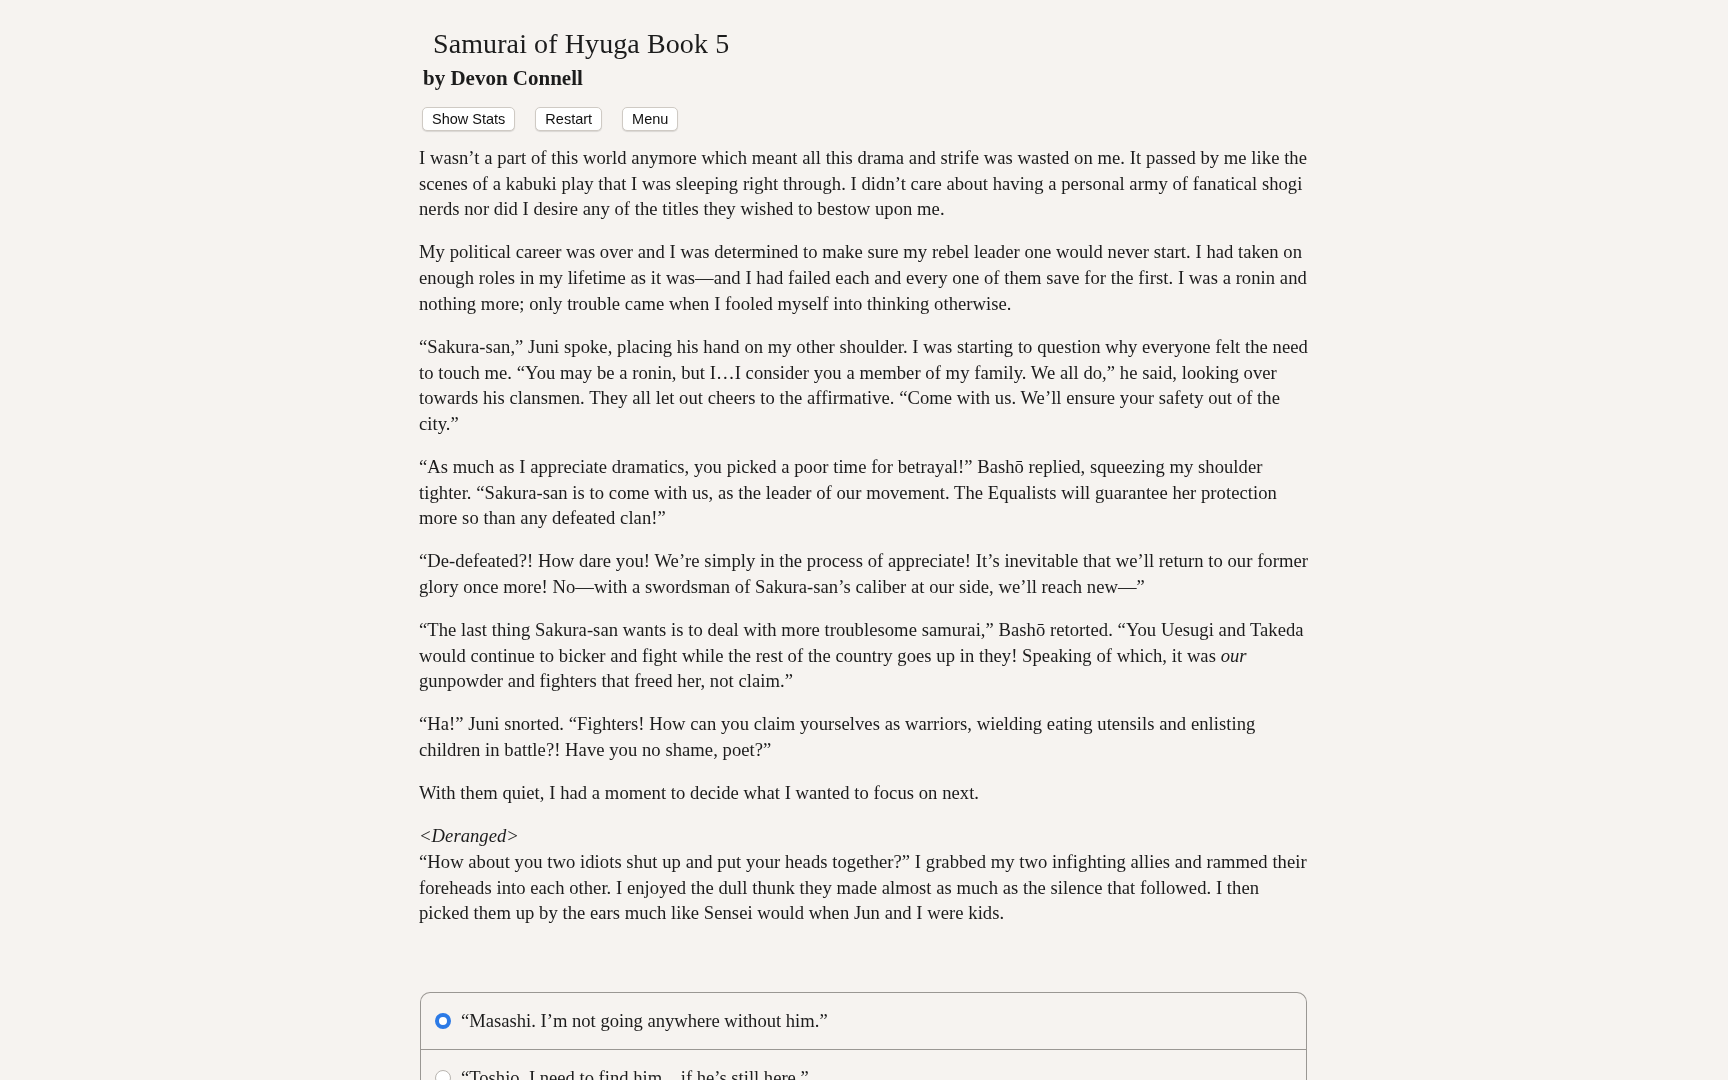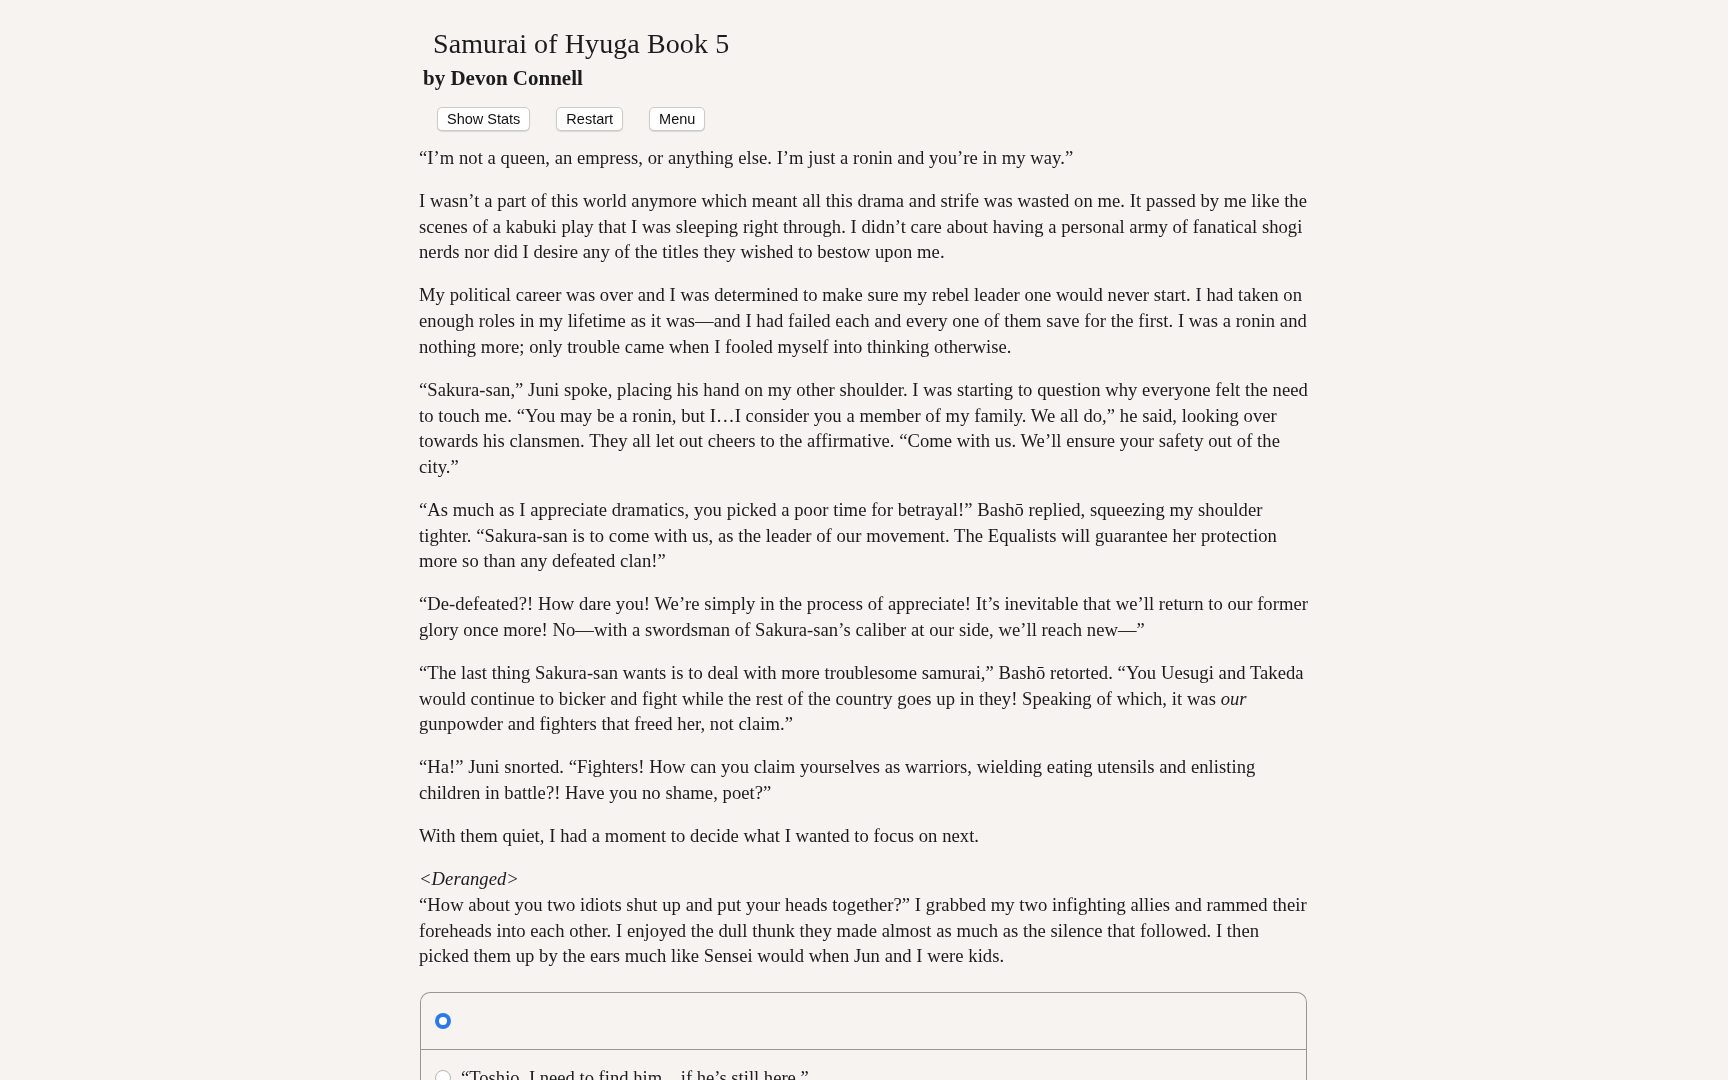--- a/index.html
+++ b/index.html
@@ -15,21 +15,21 @@
   .title {
     font-family: "Liberation Serif", serif;
     font-size: 28px; font-weight: normal;
     margin: 14px; position: absolute; top: 14px; left: 0; white-space: nowrap;
     letter-spacing: 0.1px;
   }
   .author {
     font-family: "Liberation Serif", serif;
     font-size: 21px; margin: 4px; position: absolute; top: 62px; left: 0; white-space: nowrap;
   }
-  .buttons { position: absolute; top: 107px; left: 3px; display: flex; gap: 26px; margin-left: 15px; }
+  .buttons { position: absolute; top: 107px; left: 3px; display: flex; gap: 20px; }
   .btn {
     font-family: "Liberation Sans", sans-serif; font-size: 14.5px;
     background: #ffffff; color: #111;
     border: 1px solid #cfcac4; border-radius: 5px;
     height: 24px; padding: 0 9px; line-height: 22px;
     box-shadow: 0 1px 1px rgba(0,0,0,0.12);
     box-sizing: border-box; cursor: pointer;
   }
   .story { position: absolute; top: 145px; left: 0; width: 890px; }
   .story p {
@@ -65,34 +65,34 @@
   <h1 class="title">Samurai of Hyuga Book 5</h1>
   <h2 class="author">by Devon Connell</h2>
 
   <div class="buttons">
     <button class="btn">Show Stats</button>
     <button class="btn">Restart</button>
     <button class="btn">Menu</button>
   </div>
 
   <div class="story">
-    <p>“I’m not a queen, an empress, or anything else. I’m just a ronin and you’re in my way.”</p>
     <p>I wasn’t a part of this world anymore which meant all this drama and strife was wasted on me. It passed by me like the scenes of a kabuki play that I was sleeping right through. I didn’t care about having a personal army of fanatical shogi nerds nor did I desire any of the titles they wished to bestow upon me.</p>
     <p>My political career was over and I was determined to make sure my rebel leader one would never start. I had taken on enough roles in my lifetime as it was—and I had failed each and every one of them save for the first. I was a ronin and nothing more; only trouble came when I fooled myself into thinking otherwise.</p>
     <p>“Sakura-san,” Juni spoke, placing his hand on my other shoulder. I was starting to question why everyone felt the need to touch me. “You may be a ronin, but I…I consider you a member of my family. We all do,” he said, looking over towards his clansmen. They all let out cheers to the affirmative. “Come with us. We’ll ensure your safety out of the city.”</p>
     <p>“As much as I appreciate dramatics, you picked a poor time for betrayal!” Bashō replied, squeezing my shoulder tighter. “Sakura-san is to come with us, as the leader of our movement. The Equalists will guarantee her protection more so than any defeated clan!”</p>
     <p>“De-defeated?! How dare you! We’re simply in the process of appreciate! It’s inevitable that we’ll return to our former glory once more! No—with a swordsman of Sakura-san’s caliber at our side, we’ll reach new—”</p>
     <p><span>“The last thing Sakura-san wants is to deal with more troublesome samurai,” Bashō retorted. “You Uesugi and Takeda would continue to bicker and fight while the rest of the country goes up in they! Speaking of which, it was </span><em>our</em><span> gunpowder and fighters that freed her, not claim.”</span></p>
     <p>“Ha!” Juni snorted. “Fighters! How can you claim yourselves as warriors, wielding eating utensils and enlisting children in battle?! Have you no shame, poet?”</p>
     <p>With them quiet, I had a moment to decide what I wanted to focus on next.</p>
     <p><span class="label">&lt;Deranged&gt;</span><span>“How about you two idiots shut up and put your heads together?” I grabbed my two infighting allies and rammed their foreheads into each other. I enjoyed the dull thunk they made almost as much as the silence that followed. I then picked them up by the ears much like Sensei would when Jun and I were kids.</span></p>
   </div>
 
   <div class="choices">
     <div class="choice">
       <span class="radio checked"></span>
+      <span>“Masashi. I’m not going anywhere without him.”</span>
     </div>
     <div class="choice">
       <span class="radio unchecked"></span>
       <span>“Toshio. I need to find him…if he’s still here.”</span>
     </div>
   </div>
 </div>
 
 </body></html>

